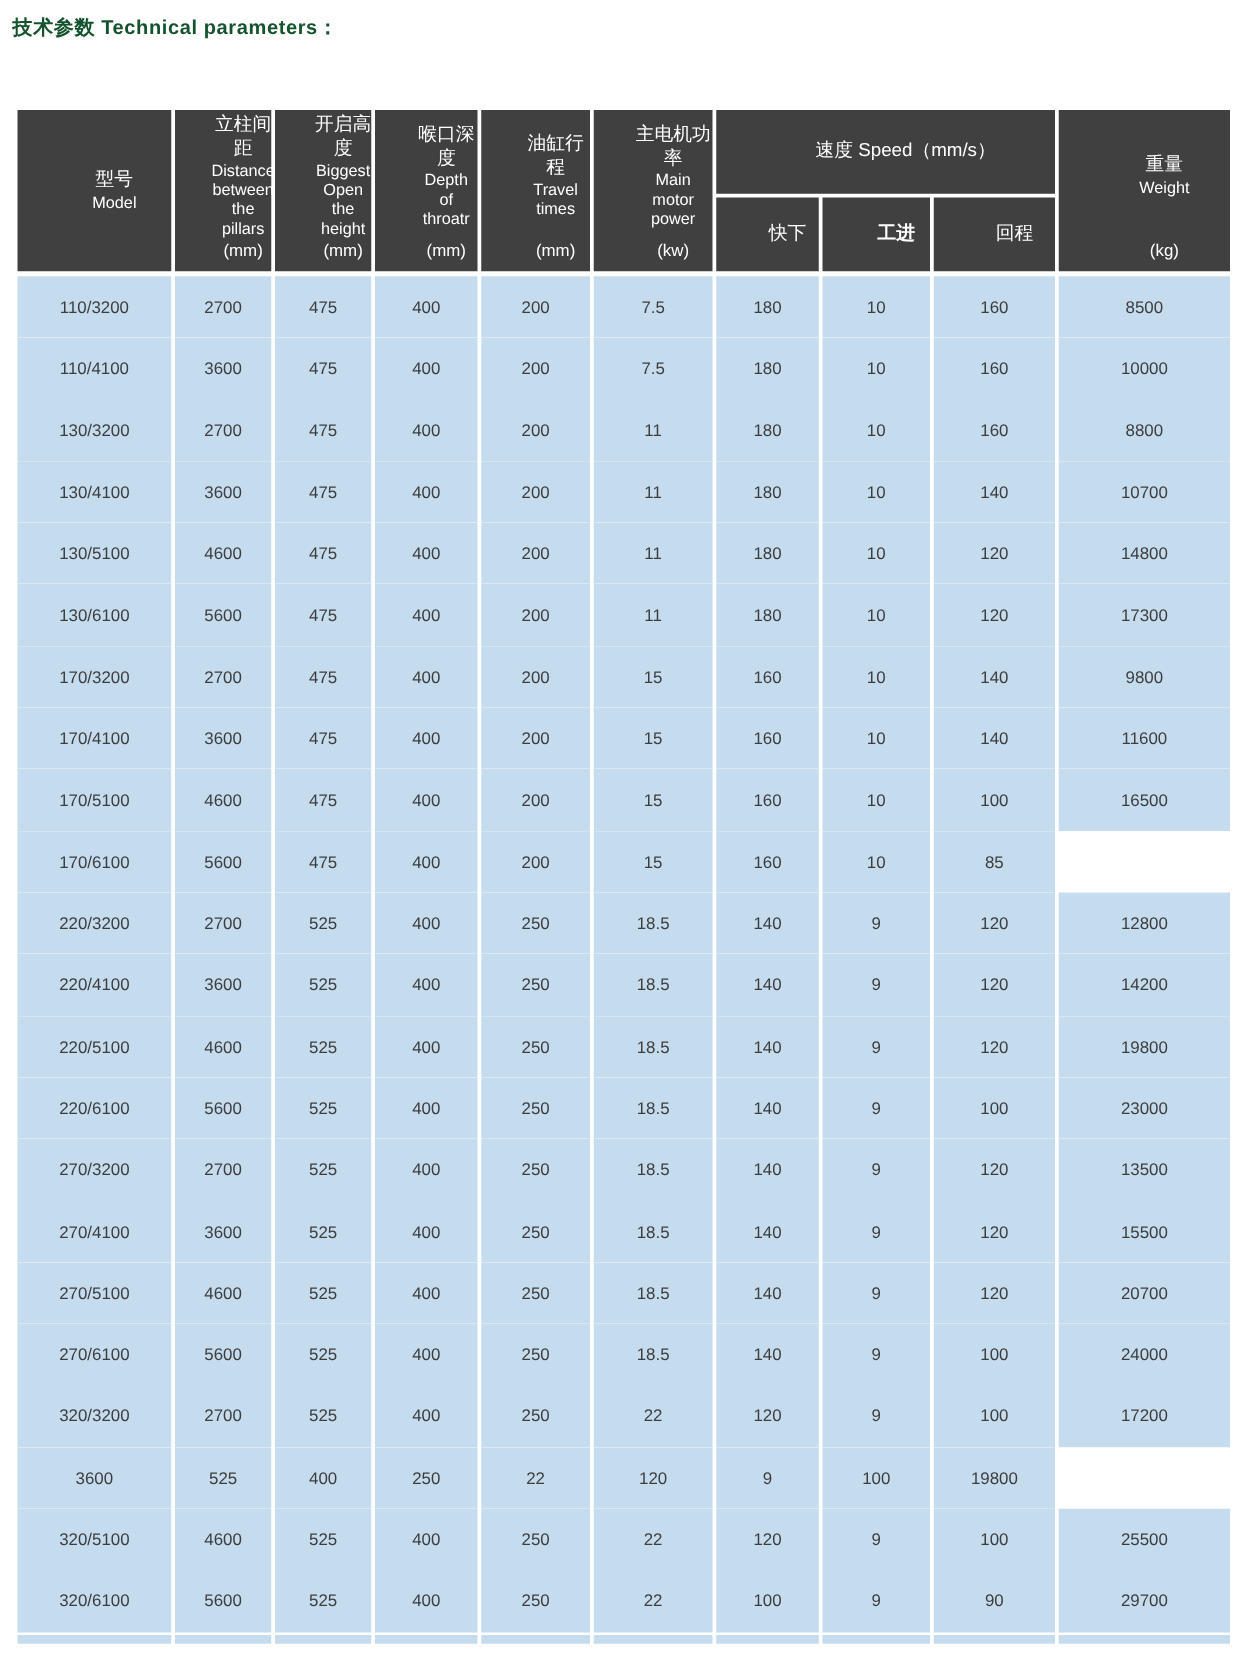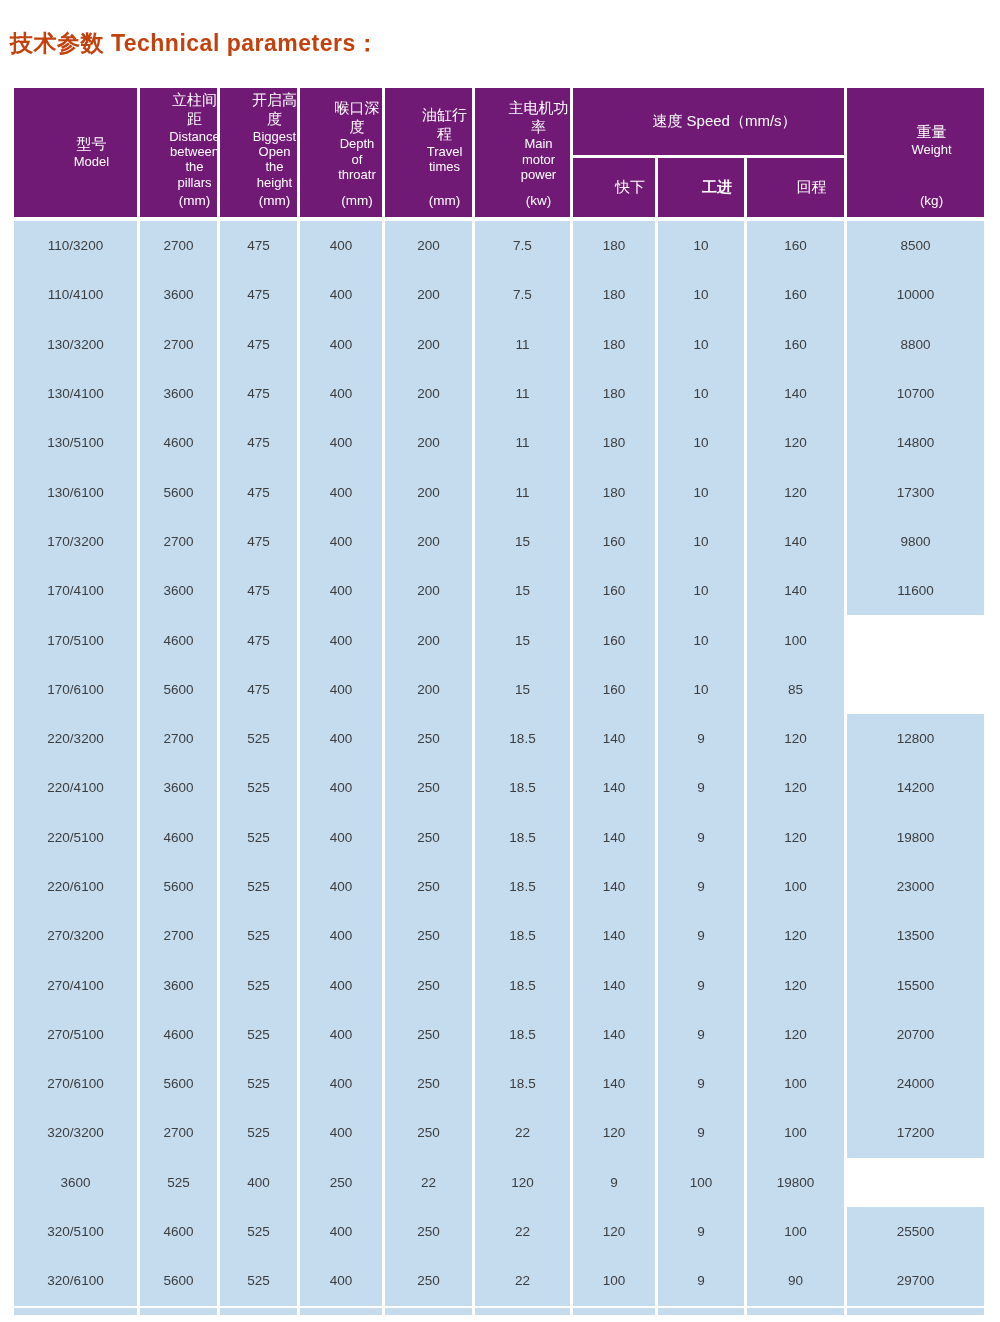--- a/index.html
+++ b/index.html
@@ -7,43 +7,43 @@
   body {
     width: 1000px;
     height: 1322px;
     position: relative;
     font-family: "Liberation Sans", sans-serif;
     overflow: hidden;
   }
   .title {
     position: absolute;
     left: 10px;
-    top: 28px;
-    font-size: 23px;
+    top: 12px;
+    font-size: 16px;
     font-weight: bold;
-    color: #c2410c;
+    color: #14532d;
     letter-spacing: 0.5px;
   }
   .table {
     position: absolute;
     left: 14px;
     top: 88px;
     width: 970px;
   }
   
   .thead {
     display: grid;
     grid-template-columns: 123px 77px 77px 82px 87px 95px 82px 86px 97px 137px;
     grid-template-rows: 67px 59px;
     column-gap: 3px;
     row-gap: 3px;
     background: #ffffff;
   }
   .hcell {
-    background: #701a75;
+    background: #404040;
     color: #ffffff;
     display: flex;
     flex-direction: column;
     align-items: center;
     text-align: center;
     padding-left: 32px;
   }
   .span2 { grid-row: 1 / span 2; }
   .hmain {
     flex: 1;
@@ -297,20 +297,21 @@
       <div class="trow">
         <div class="tcell">170/5100</div>
         <div class="tcell">4600</div>
         <div class="tcell">475</div>
         <div class="tcell">400</div>
         <div class="tcell">200</div>
         <div class="tcell">15</div>
         <div class="tcell">160</div>
         <div class="tcell">10</div>
         <div class="tcell">100</div>
+        <div class="tcell">16500</div>
       </div>
       <div class="trow">
         <div class="tcell">170/6100</div>
         <div class="tcell">5600</div>
         <div class="tcell">475</div>
         <div class="tcell">400</div>
         <div class="tcell">200</div>
         <div class="tcell">15</div>
         <div class="tcell">160</div>
         <div class="tcell">10</div>

